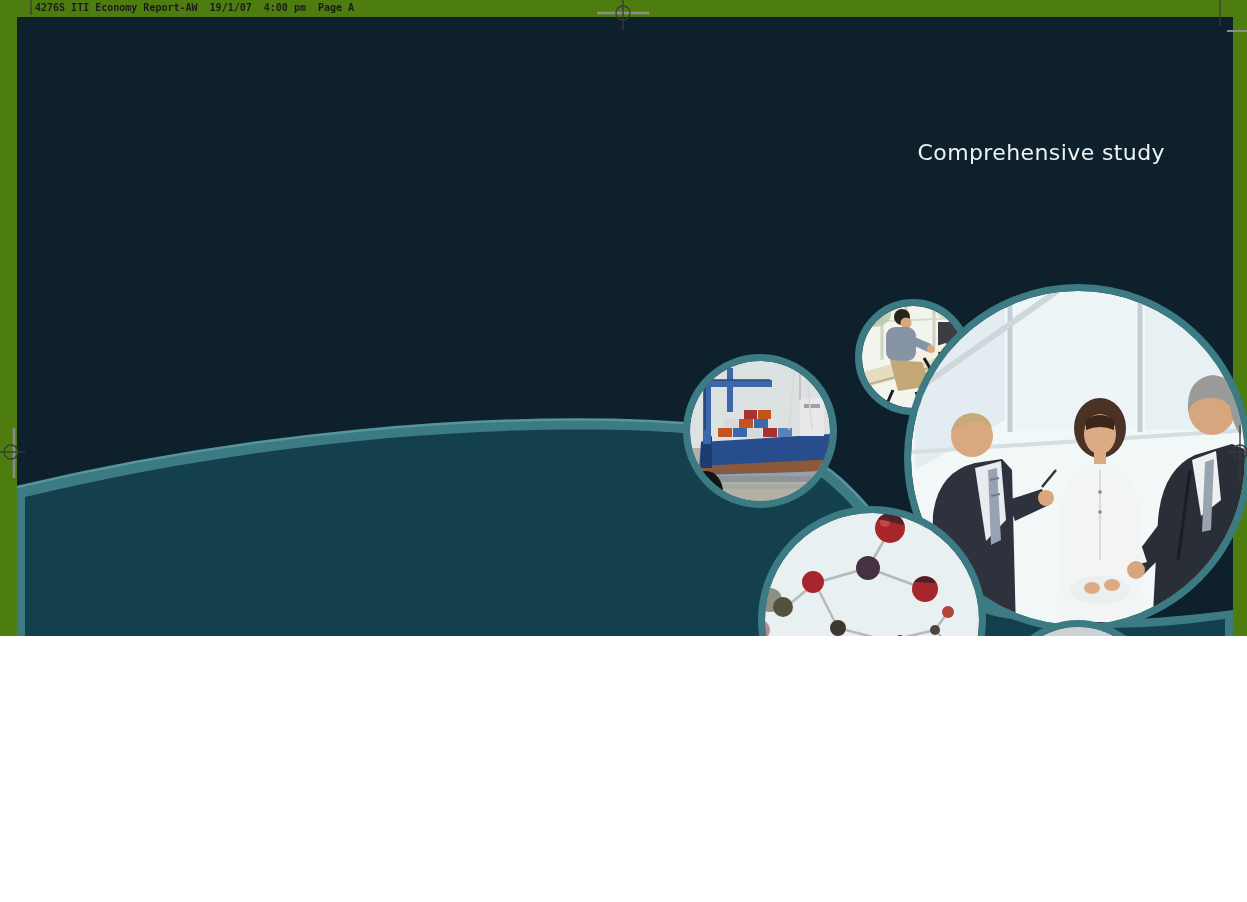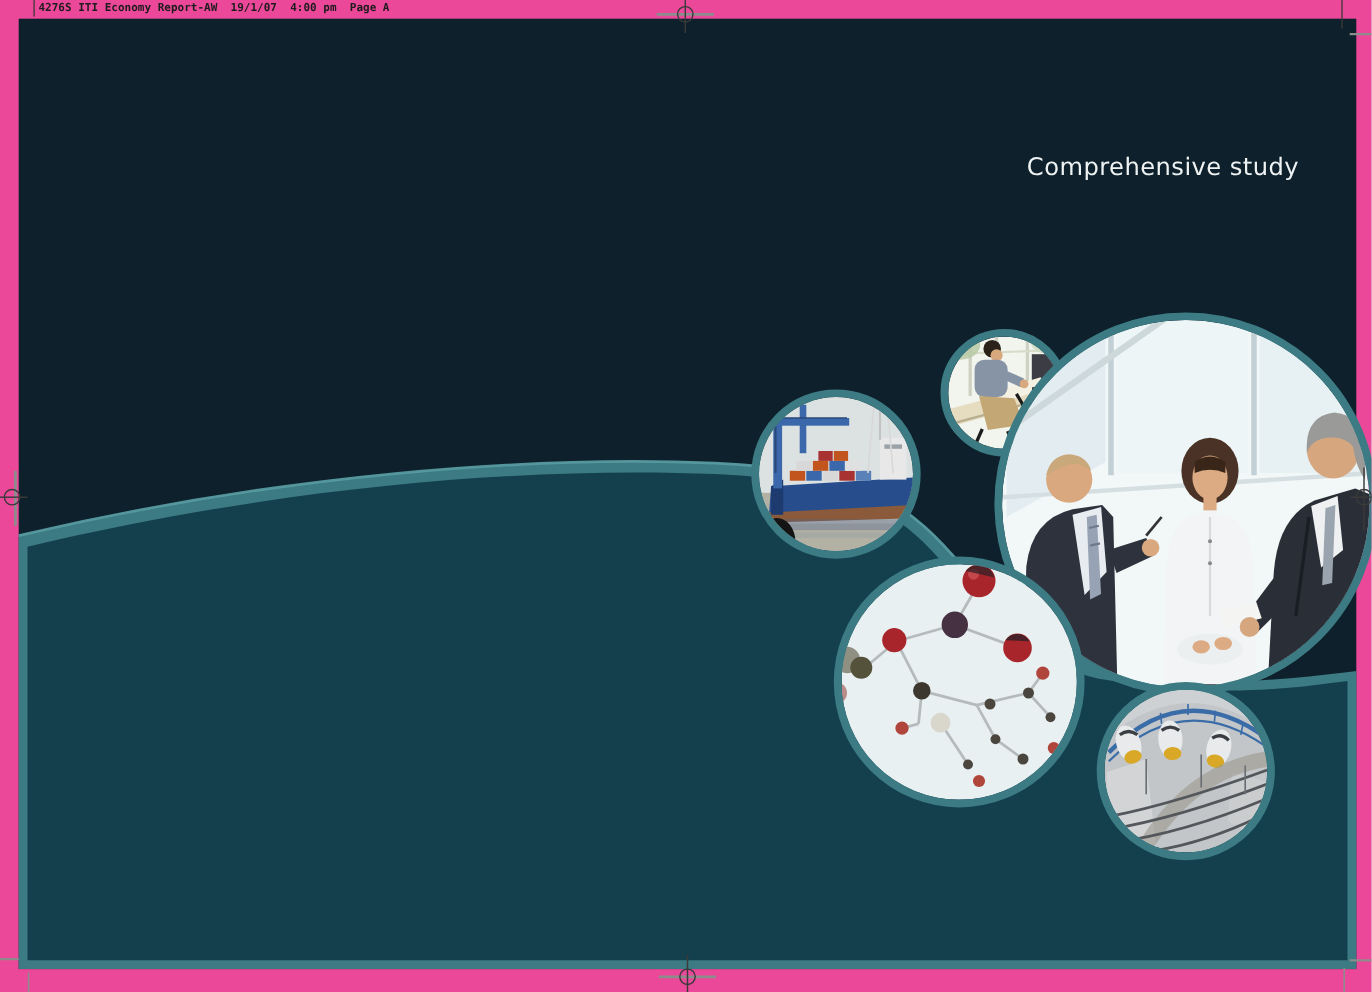--- a/index.html
+++ b/index.html
@@ -1,21 +1,21 @@
 <!DOCTYPE html>
 <html><head>
 <meta charset="utf-8">
 <style>
   html,body{margin:0;padding:0;background:#ffffff;}
-  .canvas{position:relative;width:1247px;height:902px;background:#ec4899;overflow:hidden;
+  .canvas{position:relative;width:1247px;height:636px;background:#4d7c0f;overflow:hidden;
           font-family:"DejaVu Sans",sans-serif;}
   .artwork{position:absolute;left:0;top:0;}
   .slug{position:absolute;left:35px;top:2px;font-family:"DejaVu Sans Mono","Liberation Mono",monospace;
         font-size:10px;font-weight:700;color:#1c1c1c;white-space:pre;letter-spacing:0px;}
-  .title{position:absolute;right:66px;top:140px;text-align:left;color:#eef2f2;
+  .title{position:absolute;right:82px;top:140px;text-align:left;color:#eef2f2;
          font-size:22px;font-weight:400;letter-spacing:0.4px;line-height:26px;}
   .title span{display:block;}
 </style>
 </head>
 <body>
 
 <div class="canvas">
 
   <svg class="artwork" width="1247" height="902" viewBox="0 0 1247 902">
     <defs>

